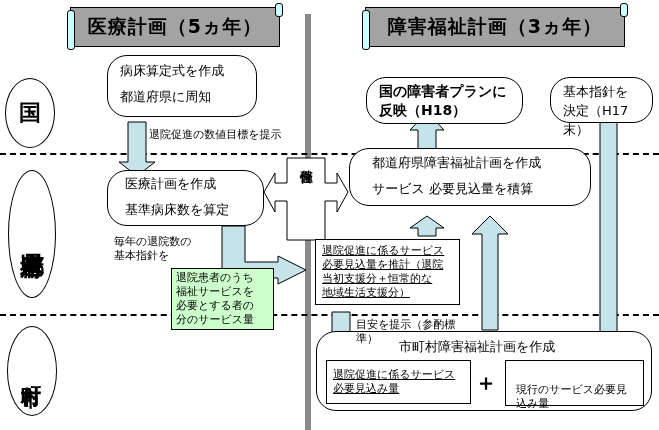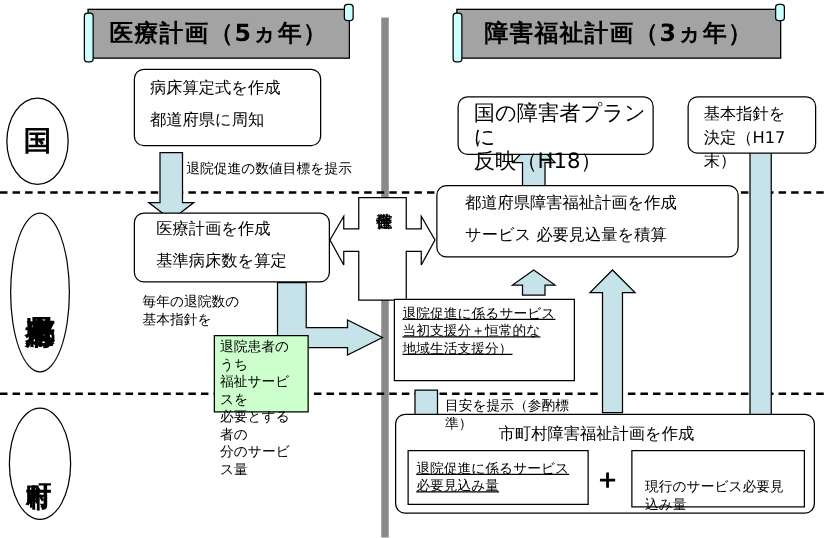--- a/index.html
+++ b/index.html
@@ -6,21 +6,21 @@
   body { width:659px; height:430px; position:relative; overflow:hidden;
          font-family:"DejaVu Sans","Liberation Sans",sans-serif; color:#000; }
   .abs { position:absolute; }
   .scroll { background:#a3a3a3; border:1px solid #000; box-sizing:border-box;
             display:flex; align-items:center; justify-content:center;
             font-size:19px; font-weight:bold; letter-spacing:1px; }
   .scroll:before, .scroll:after { content:""; position:absolute; width:6px; border:1px solid #000;
             background:#ccffff; border-radius:3px; }
   .scroll:before { left:-4px; top:2px; height:38px; }
   .scroll:after { right:-4px; top:-5px; height:12px; }
-  .rbox { border:1px solid #000; border-radius:8px; background:#fff; box-sizing:border-box; }
+  .rbox { border:1px solid #000; border-radius:20px; background:#fff; box-sizing:border-box; }
   .box { border:1px solid #000; background:#fff; box-sizing:border-box; }
   .oval { border:1px solid #000; border-radius:50%; box-sizing:border-box;
           display:flex; align-items:center; justify-content:center; font-weight:bold; }
   .line { font-size:13px; line-height:26px; white-space:nowrap; }
   .small { font-size:11px; line-height:14px; }
   .ul { text-decoration:underline; font-weight:normal; }
   .divider { position:absolute; left:0; width:659px; border-top:2px dashed #000; height:0; }
   svg { position:absolute; left:0; top:0; }
 </style>
 </head>
@@ -75,47 +75,48 @@
 
 <div class="abs rbox" style="left:107px;top:170px;width:157px;height:56px;padding:0 0 0 17px;">
   <div class="line">医療計画を作成</div>
   <div class="line">基準病床数を算定</div>
 </div>
 <div class="abs small" style="left:114px;top:235px;">
   <div>毎年の退院数の</div>
   <div>基本指針を</div>
 </div>
 
-<div class="abs box small" style="left:171px;top:268px;width:76px;height:62px;background:#ccffcc;padding:2px 4px;">
+<div class="abs box small" style="left:171px;top:268px;width:103px;height:62px;background:#ccffcc;padding:2px 4px;">
   <div>退院患者のうち</div>
   <div>福祉サービスを</div>
   <div>必要とする者の</div>
   <div>分のサービス量</div>
 </div>
 
 <div class="abs" style="left:298px;top:160px;width:16px;font-size:13px;line-height:16px;writing-mode:vertical-rl;">整合性確保</div>
 
-<div class="abs rbox" style="left:366px;top:77px;width:157px;height:47px;padding:4px 0 0 12px;font-size:17px;line-height:19px;">
+<div class="abs rbox" style="left:366px;top:77px;width:157px;height:47px;padding:4px 0 0 12px;font-size:14px;line-height:19px;font-weight:bold;">
   <div>国の障害者プランに</div>
   <div>反映（H18）</div>
 </div>
 
 <div class="abs rbox" style="left:550px;top:77px;width:103px;height:46px;padding:4px 0 0 12px;font-size:13px;line-height:19px;">
   <div>基本指針を</div>
   <div>決定（H17</div>
   <div>末）</div>
 </div>
 
 <div class="abs rbox" style="left:349px;top:148px;width:242px;height:58px;padding:1px 0 0 22px;">
   <div class="line">都道府県障害福祉計画を作成</div>
   <div class="line">サービス 必要見込量を積算</div>
 </div>
 
 <div class="abs box small ul" style="left:315px;top:239px;width:145px;height:66px;padding:4px 6px;line-height:14px;">
   <div>退院促進に係るサービス</div>
+  <div>必要見込量を推計（退院</div>
   <div>当初支援分＋恒常的な</div>
   <div>地域生活支援分）</div>
 </div>
 
 <div class="abs rbox" style="left:316px;top:331px;width:336px;height:80px;"></div>
 <div class="abs small" style="left:356px;top:318px;">
   <div>目安を提示（参酌標</div>
   <div>準）</div>
 </div>
 <div class="abs" style="left:399px;top:338px;font-size:13px;">市町村障害福祉計画を作成</div>

